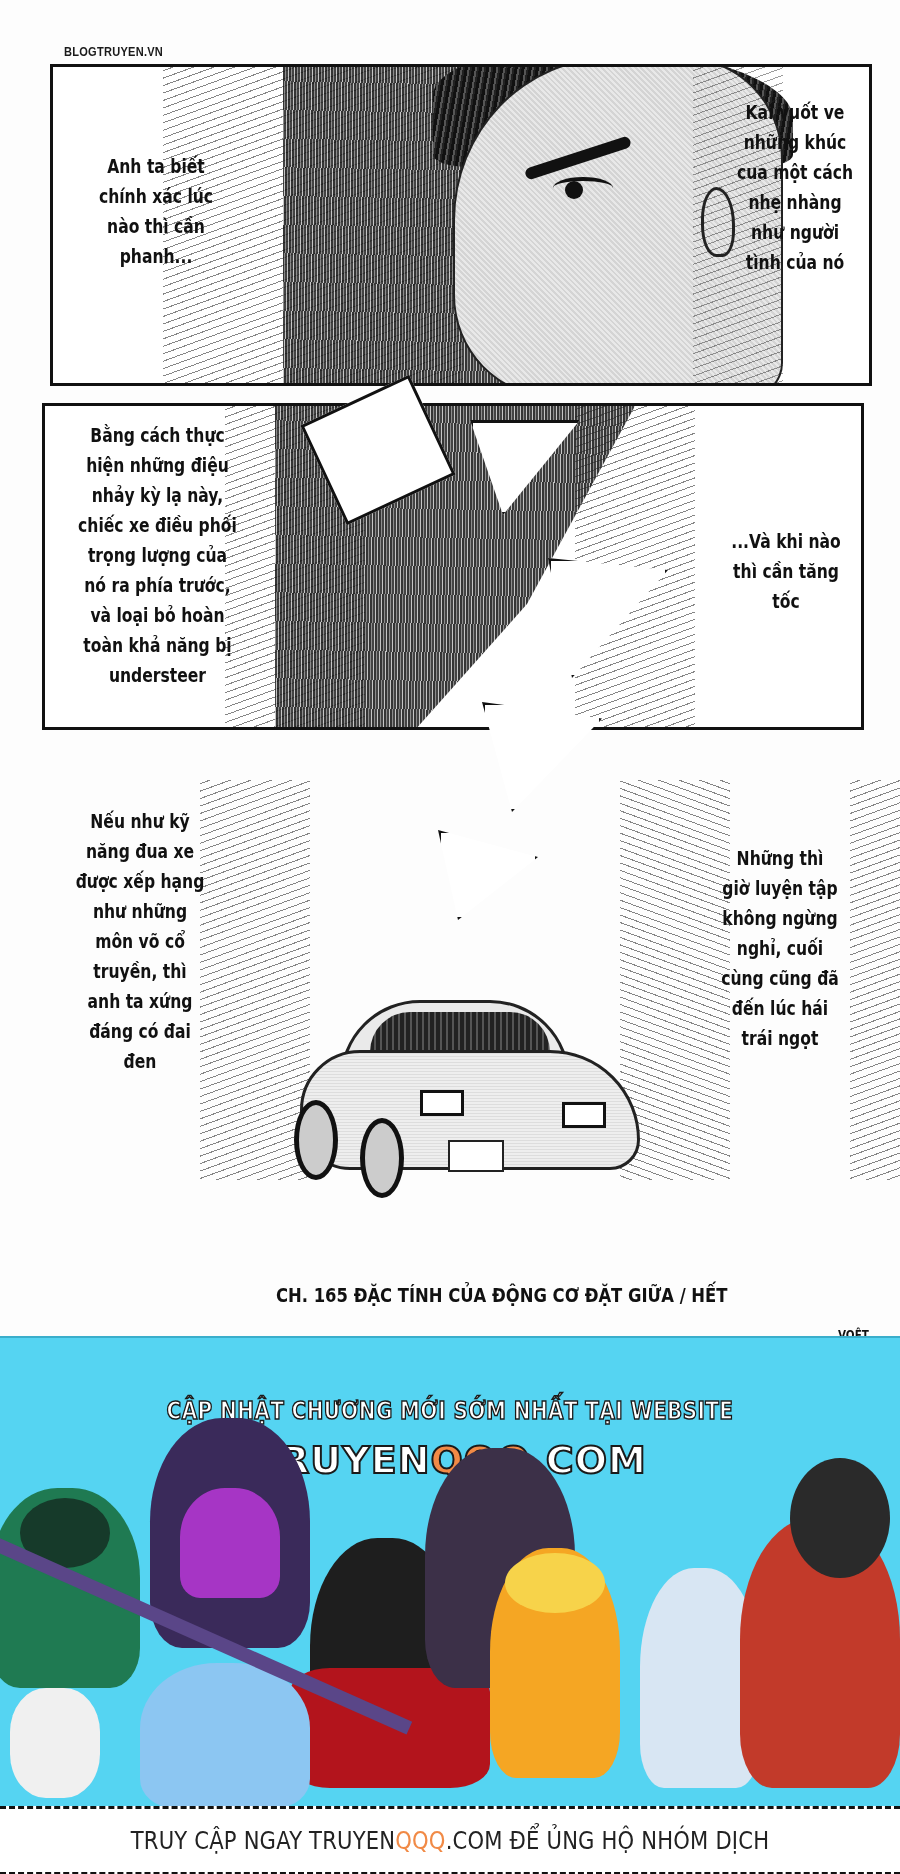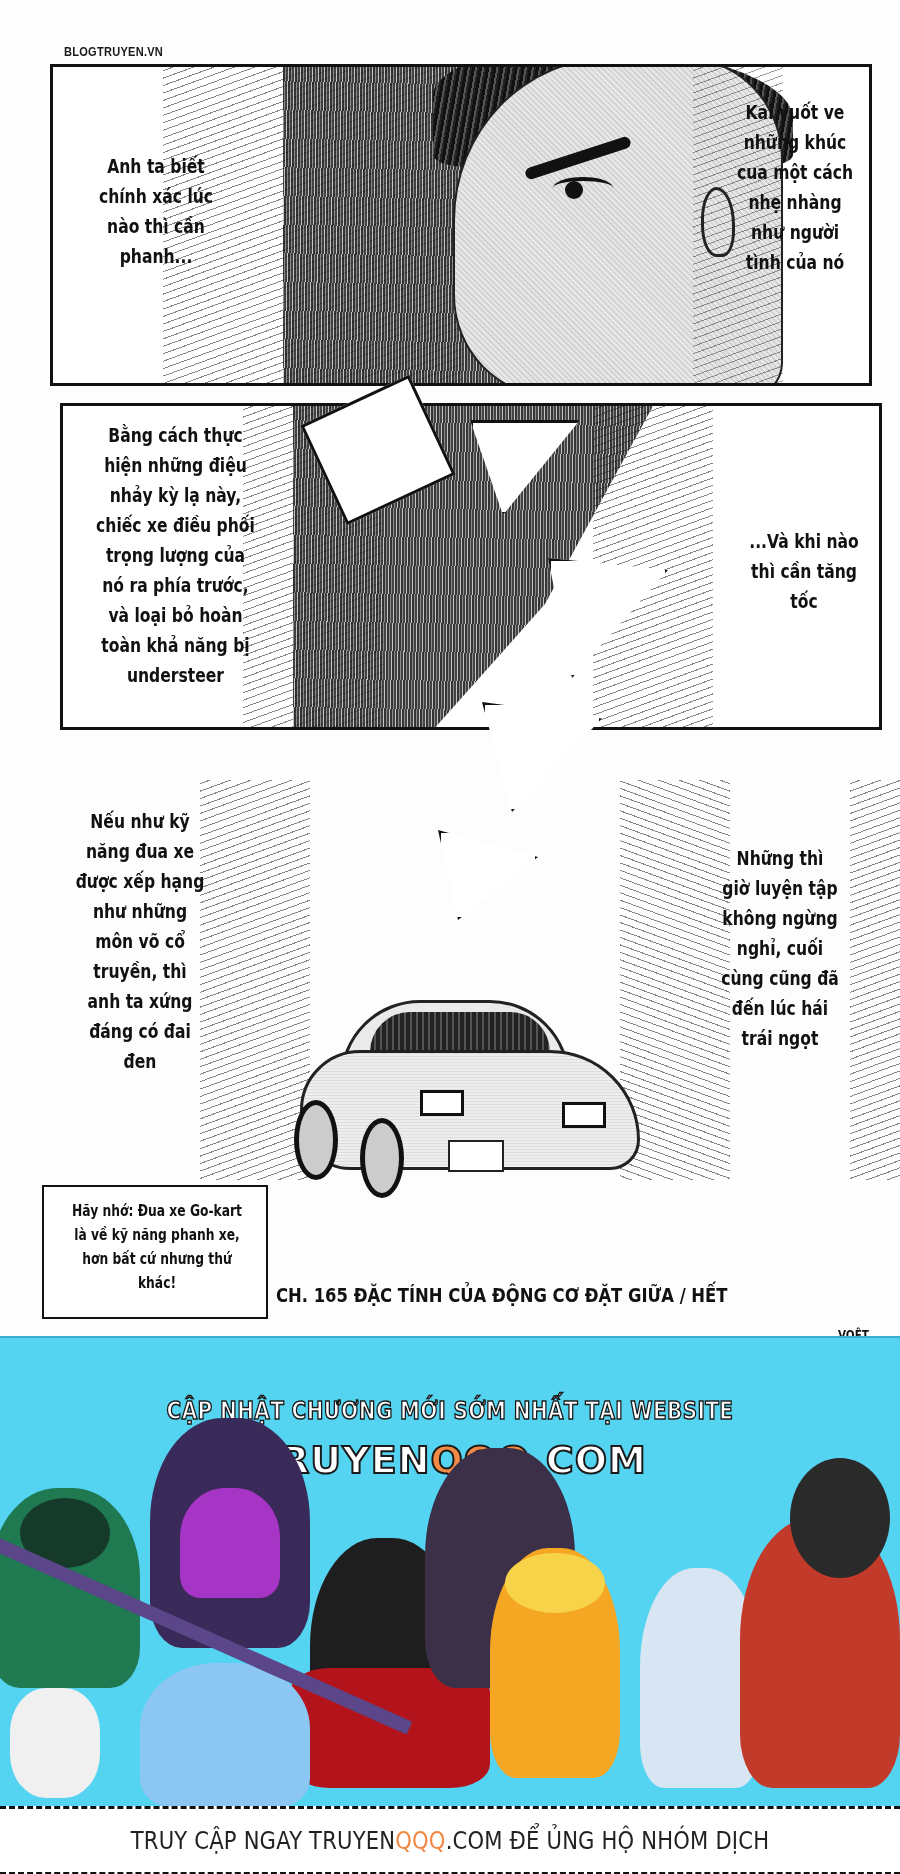--- a/index.html
+++ b/index.html
@@ -5,21 +5,21 @@
   * { box-sizing: border-box; margin: 0; padding: 0; }
   html, body { width: 900px; height: 1874px; background: #ffffff; overflow: hidden; }
   body { position: relative; font-family: "DejaVu Sans", sans-serif; color: #111; }
 
   .page { position: absolute; left: 0; top: 0; width: 900px; height: 1336px; background: #fdfdfd; overflow: hidden; }
 
   .watermark { position: absolute; left: 64px; top: 44px; font-family: "Liberation Sans", sans-serif; font-weight: bold; font-size: 13px; letter-spacing: 0.3px; color: #1a1a1a; transform: scaleX(0.85); transform-origin: left; }
 
   .panel { position: absolute; border: 3px solid #111; background: #fff; overflow: hidden; }
   .panel-1 { left: 50px; top: 64px; width: 822px; height: 322px; }
-  .panel-2 { left: 60px; top: 403px; width: 822px; height: 327px; }
+  .panel-2 { left: 42px; top: 403px; width: 822px; height: 327px; }
 
   
   .hatch-dark {
     position: absolute;
     background: repeating-linear-gradient(92deg, #111 0 2px, #777 2px 3px, #222 3px 5px, #bbb 5px 6px);
     opacity: 0.85;
   }
   .speedlines {
     position: absolute;
     background: repeating-linear-gradient(160deg, transparent 0 3px, #222 3px 4px, transparent 4px 7px);
@@ -174,26 +174,20 @@
     <div class="car-roof"></div>
     <div class="car-windshield"></div>
     <div class="car-body"></div>
     <div class="car-headlight" style="left:120px;top:100px;"></div>
     <div class="car-headlight" style="left:262px;top:112px;"></div>
     <div class="car-plate"></div>
     <div class="car-wheel" style="left:-6px;top:110px;"></div>
     <div class="car-wheel" style="left:60px;top:128px;"></div>
   </div>
 
-  <div class="note-box">
-    <div class="caption caption-small" style="left:-10px;top:12px;width:246px;">Hãy nhớ: Đua xe Go-kart
-là về kỹ năng phanh xe,
-hơn bất cứ nhưng thứ
-khác!</div>
-  </div>
 
   <div class="chapter-title">CH. 165 ĐẶC TÍNH CỦA ĐỘNG CƠ ĐẶT GIỮA / HẾT</div>
   <div class="credit">VOỆT</div>
 </div>
 
 <div class="banner">
   <div class="banner-headline">CẬP NHẬT CHƯƠNG MỚI SỚM NHẤT TẠI WEBSITE</div>
   <div class="banner-brand">
     <span>TRUYEN</span><span class="accent">QQQ</span><span>.COM</span>
   </div>

